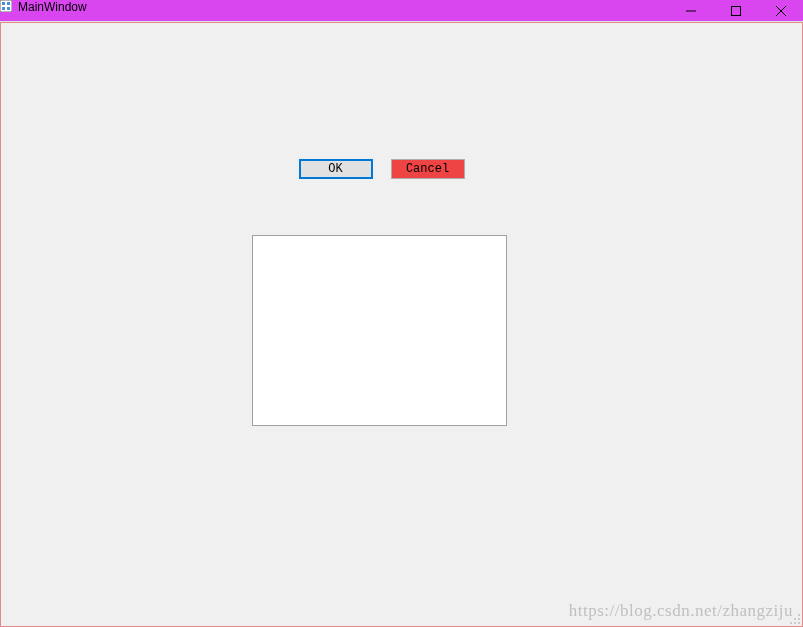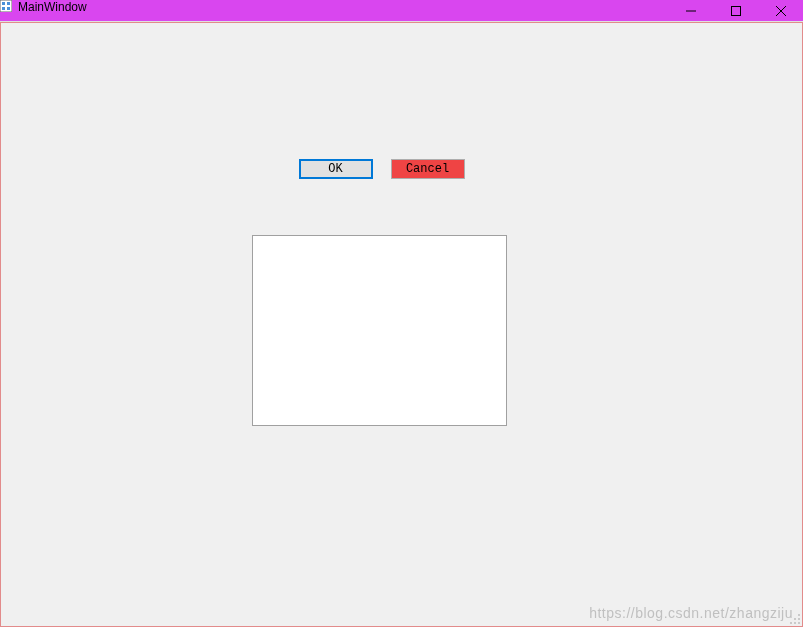--- a/index.html
+++ b/index.html
@@ -100,22 +100,22 @@
       width: 255px;
       height: 191px;
       background: #ffffff;
       border: 1px solid #a0a0a0;
     }
     .watermark {
       position: absolute;
       bottom: 6px;
       right: 10px;
       color: #c0c0c0;
-      font-family: Liberation Sans, sans-serif;
-      font-size: 14px;
+      font-family: Liberation Serif, serif;
+      font-size: 17px;
       letter-spacing: 0.5px;
     }
     .resize-grip {
       position: absolute;
       bottom: 1px;
       right: 1px;
       width: 12px;
       height: 12px;
     }
     .resize-grip svg {

